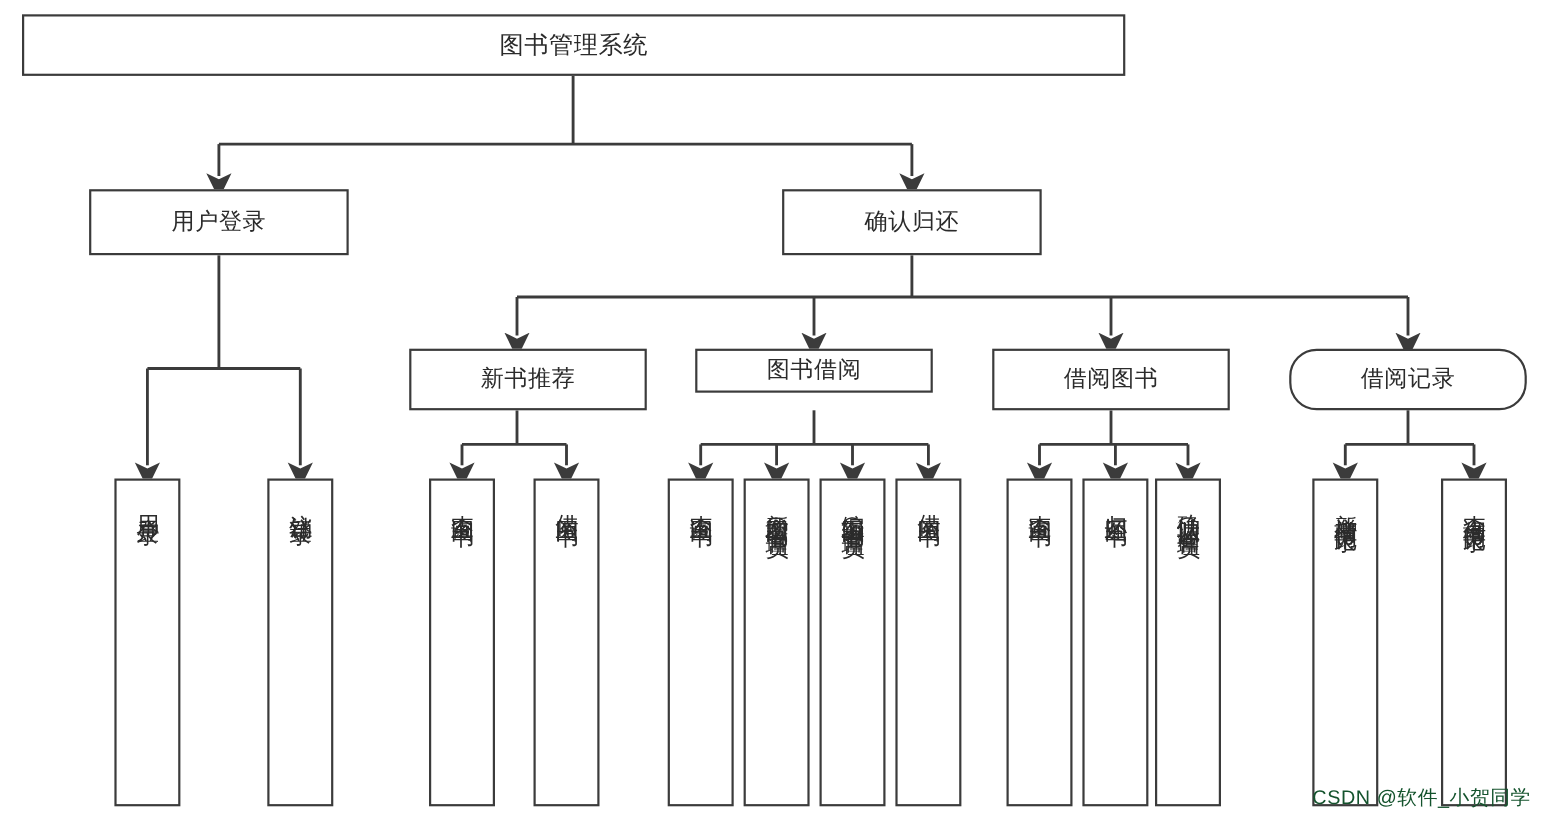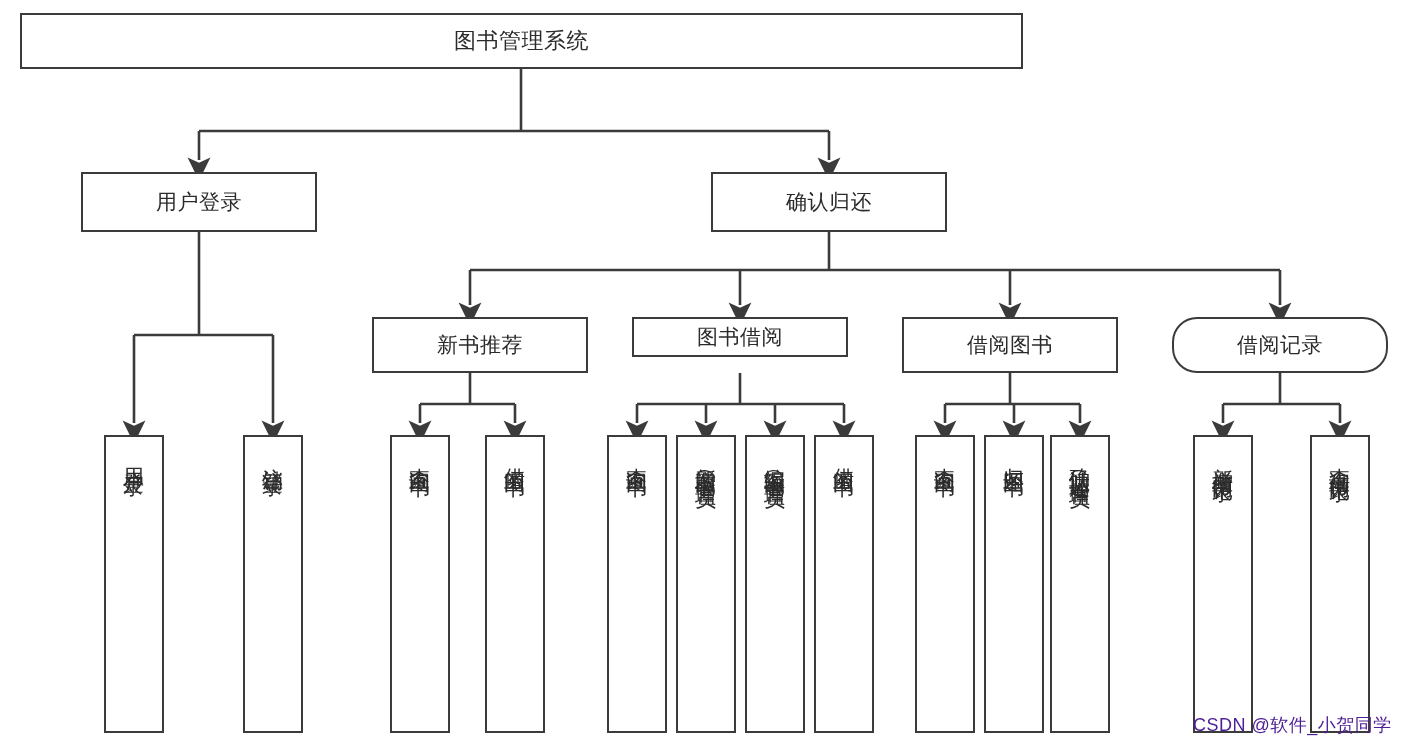--- a/index.html
+++ b/index.html
@@ -55,21 +55,21 @@
   .node.vert .label {
     writing-mode: vertical-rl;
     text-orientation: upright;
     font-size: 21px;
     letter-spacing: 3px;
     line-height: 1;
   }
   .watermark {
     position: absolute;
     font-size: 18px;
-    color: #4c1d95;
+    color: #14532d;
     white-space: nowrap;
     letter-spacing: 0.5px;
     font-family: "Liberation Sans", "DejaVu Sans", sans-serif;
   }
 </style>
 </head>
 <body>
 
 <div id="canvas">
 

